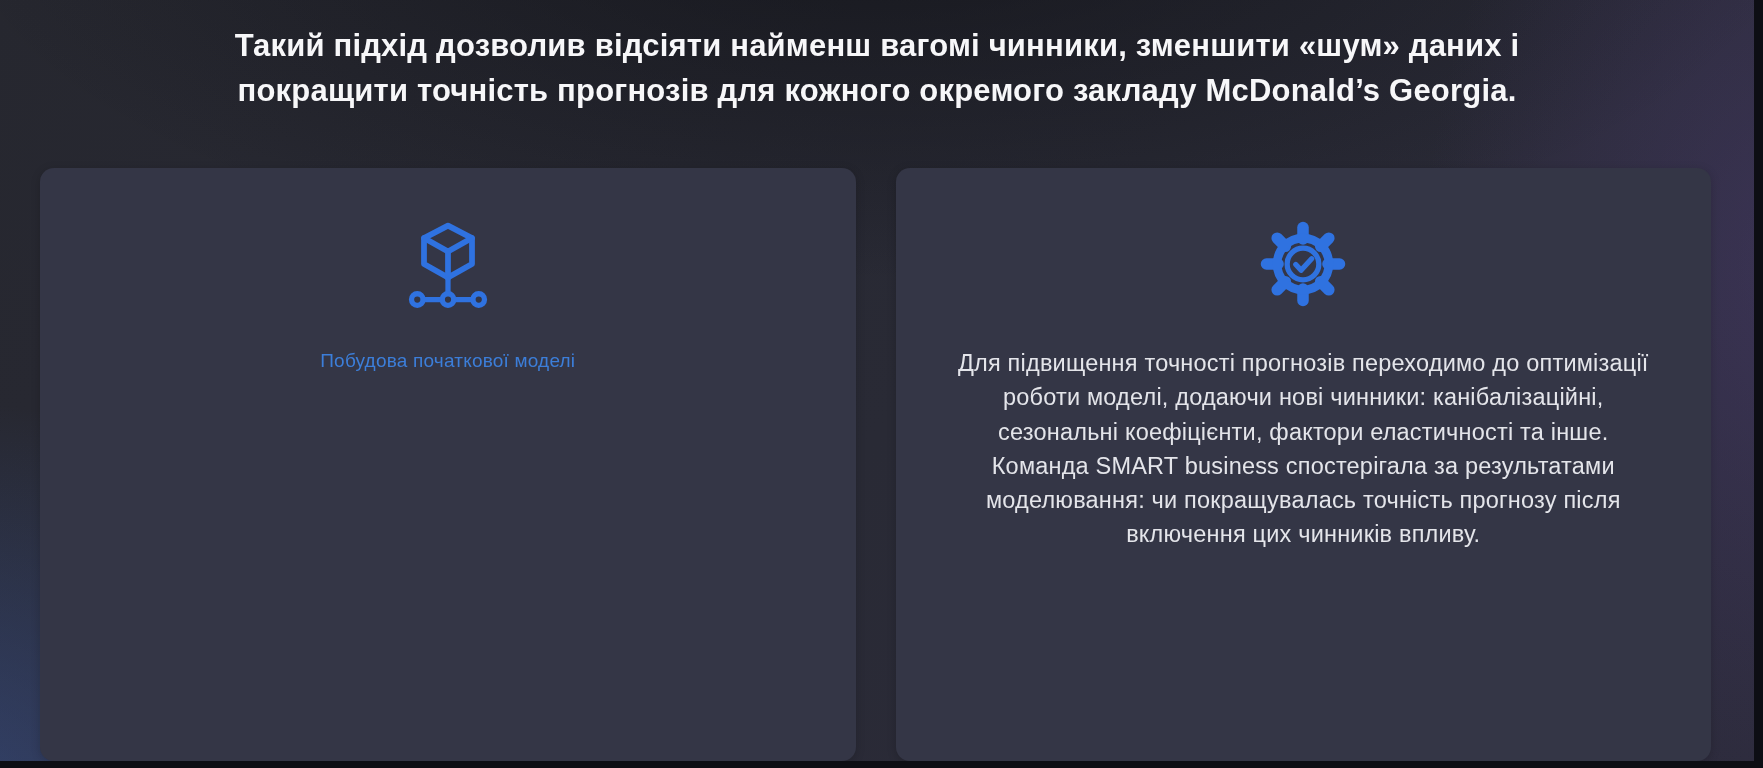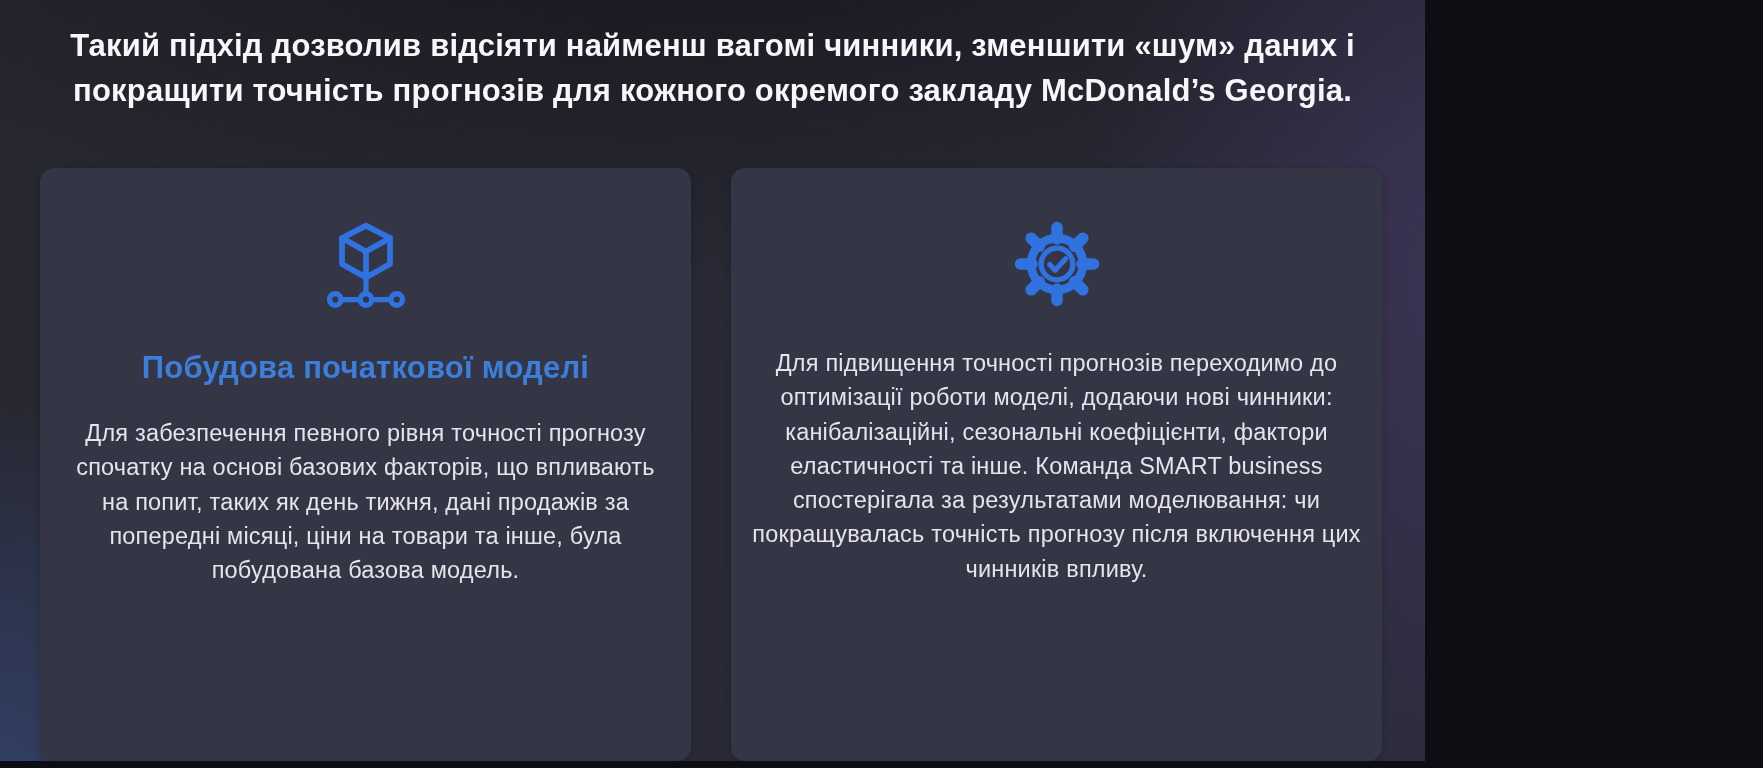--- a/index.html
+++ b/index.html
@@ -3,21 +3,21 @@
 <meta charset="utf-8">
 <style>
   * { margin: 0; padding: 0; box-sizing: border-box; }
   html, body { background: #0d0e14; }
   body {
     font-family: "Liberation Sans", "DejaVu Sans", sans-serif;
     width: 1763px; height: 768px;
   }
   .stage {
     position: relative;
-    width: 1425px; height: 768px;
+    width: 1754px; height: 768px;
     overflow: hidden;
     background:
       radial-gradient(900px 740px at -4% 108%, rgba(64, 94, 170, 0.50), rgba(64, 94, 170, 0) 58%),
       radial-gradient(620px 900px at 103% 35%, rgba(96, 72, 150, 0.30), rgba(96, 72, 150, 0) 62%),
       radial-gradient(1300px 520px at 50% -12%, rgba(8, 9, 12, 0.55), rgba(8, 9, 12, 0) 72%),
       linear-gradient(135deg, #26272f 0%, #292a35 52%, #2c2b3b 100%);
   }
   .heading {
     position: absolute;
     top: 24px; left: 50%;
@@ -45,22 +45,22 @@
     box-shadow: 0 2px 10px rgba(0,0,0,0.18);
   }
   .card-icon {
     display: inline-block;
     width: 96px; height: 96px;
   }
   .card-icon svg { width: 96px; height: 96px; display: block; }
   .card-title {
     margin-top: 34px;
     color: #3c7ed9;
-    font-size: 31px;
-    font-weight: 700;
+    font-size: 19px;
+    font-weight: 400;
     letter-spacing: 0.2px;
   }
   .card-body {
     margin: 30px auto 0;
     color: #e4e5ea;
     font-size: 23.5px;
     font-weight: 300;
     line-height: 1.46;
     letter-spacing: 0.2px;
   }
@@ -90,21 +90,20 @@
           <path d="M50 37 L50 64" stroke-width="6"></path>
           <path d="M50 66 L50 80" stroke-width="5.5"></path>
           <path d="M24.5 87 L43.5 87" stroke-width="5.5"></path>
           <path d="M56.5 87 L75.5 87" stroke-width="5.5"></path>
           <circle cx="18" cy="87" r="6" stroke-width="5.5"></circle>
           <circle cx="50" cy="87" r="6" stroke-width="5.5"></circle>
           <circle cx="82" cy="87" r="6" stroke-width="5.5"></circle>
         </svg>
       </span>
       <div class="card-title">Побудова початкової моделі</div>
-      <div class="card-body left">Для забезпечення певного рівня точності прогнозу спочатку на основі базових факторів, що впливають на попит, таких як день тижня, дані продажів за попередні місяці, ціни на товари та інше, була побудована базова модель.</div>
     </div>
 
     <div class="card">
       <span class="card-icon">
         <svg viewBox="0 0 100 100" fill="none" stroke="#2f72e0" stroke-linecap="round" stroke-linejoin="round" aria-hidden="true">
 
           <path d="M50 24 L50 12" stroke-width="12"></path>
           <path d="M50 76 L50 88" stroke-width="12"></path>
           <path d="M24 50 L12 50" stroke-width="12"></path>
           <path d="M76 50 L88 50" stroke-width="12"></path>

